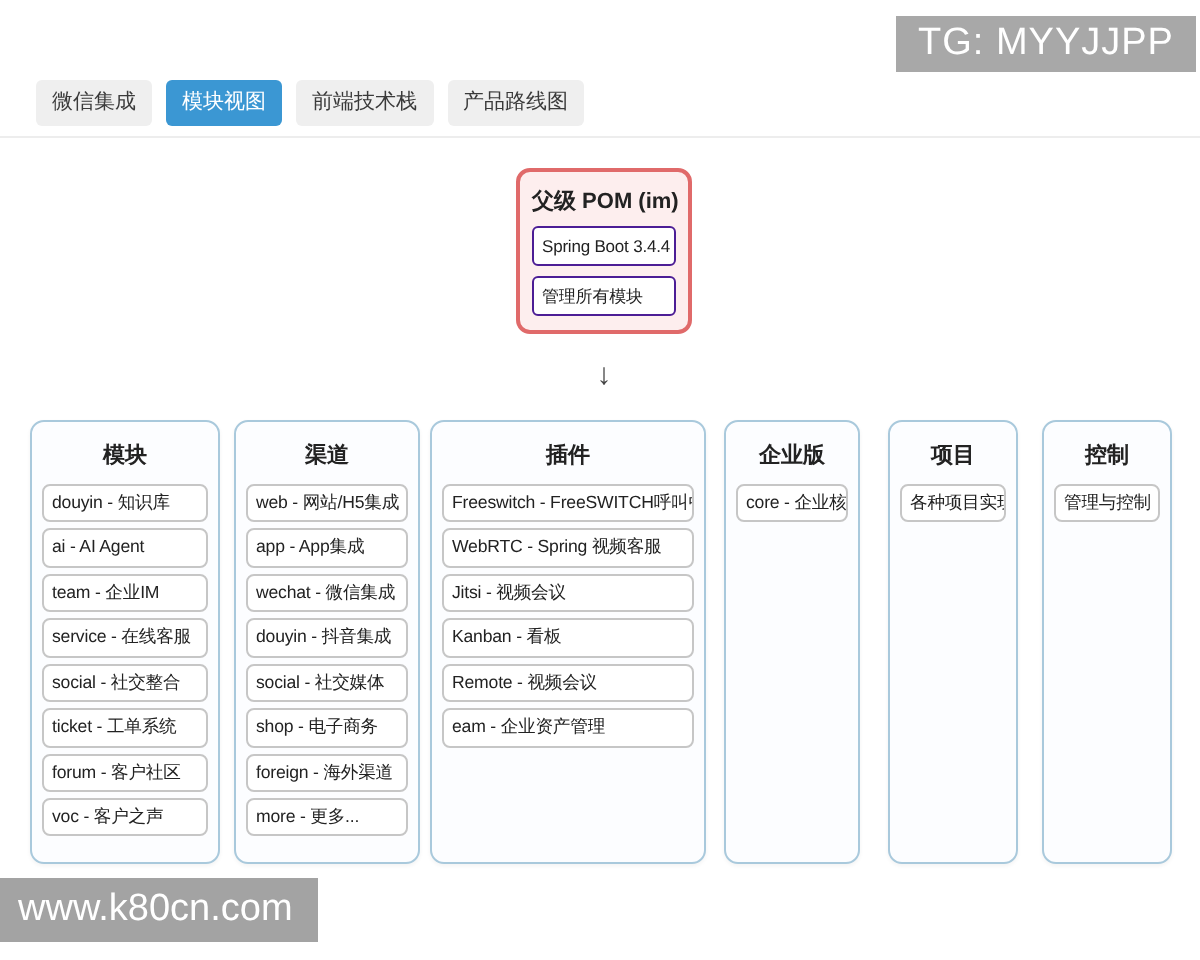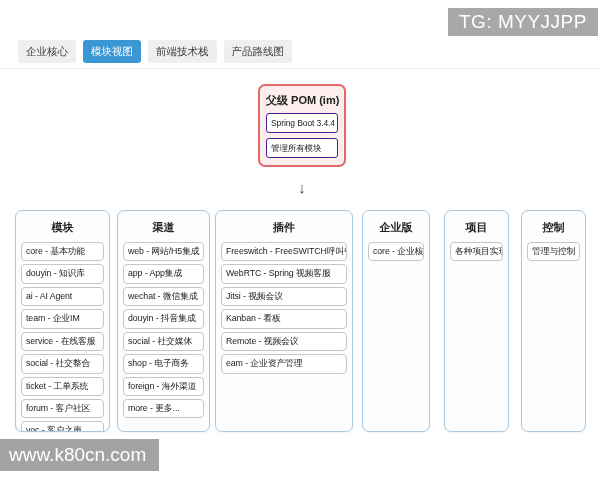--- a/index.html
+++ b/index.html
@@ -88,42 +88,41 @@
     position:absolute;left:0;top:439px;height:32px;
     background:var(--wm-bg);color:#fff;
     font-size:19px;line-height:32px;padding:0 13px 0 9px;
     white-space:nowrap;
   }
 </style>
 </head>
 <body>
 
 <div class="tab-bar">
-    <button class="tab">企业核心</button>
+    <button class="tab">微信集成</button>
     <button class="tab active">模块视图</button>
     <button class="tab">前端技术栈</button>
     <button class="tab">产品路线图</button>
   </div>
 
 <div class="tg-badge">TG: MYYJJPP</div>
 
 <div class="pom">
   <div class="pom-title">父级 POM (im)</div>
   <div>
       <div class="pom-item">Spring Boot 3.4.4</div>
       <div class="pom-item">管理所有模块</div>
     </div>
 </div>
 
 <div class="down-arrow">↓</div>
 
 <div class="columns-row">
     <div class="column">
       <div class="col-title">模块</div>
-      <div class="item">core - 基本功能</div>
       <div class="item">douyin - 知识库</div>
       <div class="item">ai - AI Agent</div>
       <div class="item">team - 企业IM</div>
       <div class="item">service - 在线客服</div>
       <div class="item">social - 社交整合</div>
       <div class="item">ticket - 工单系统</div>
       <div class="item">forum - 客户社区</div>
       <div class="item">voc - 客户之声</div>
     </div>
     <div class="column">

